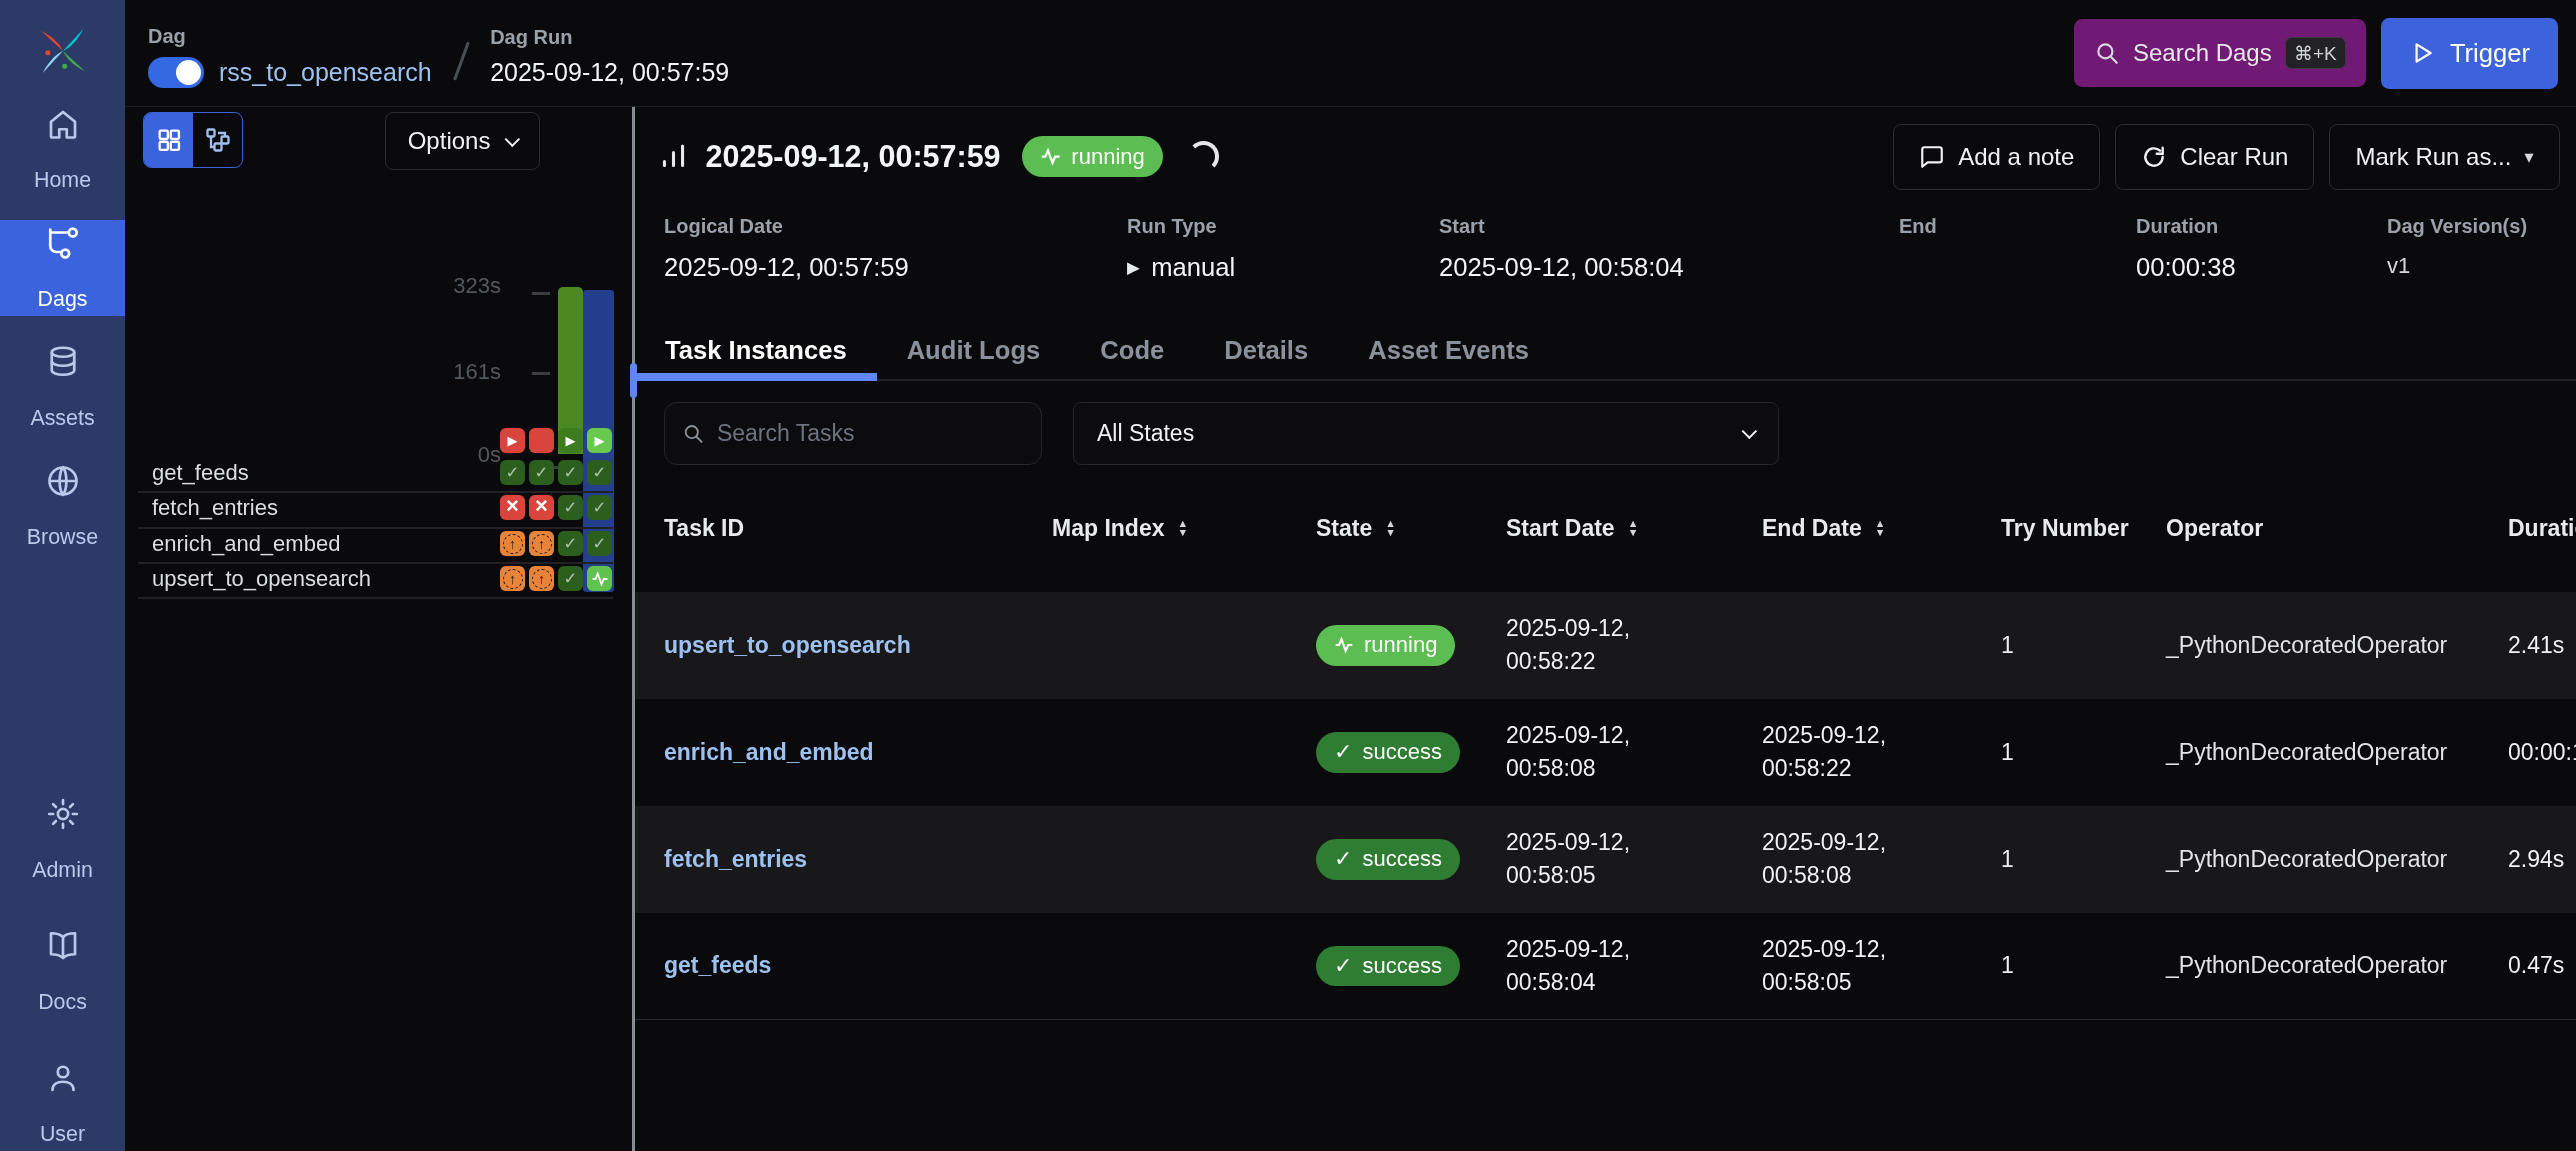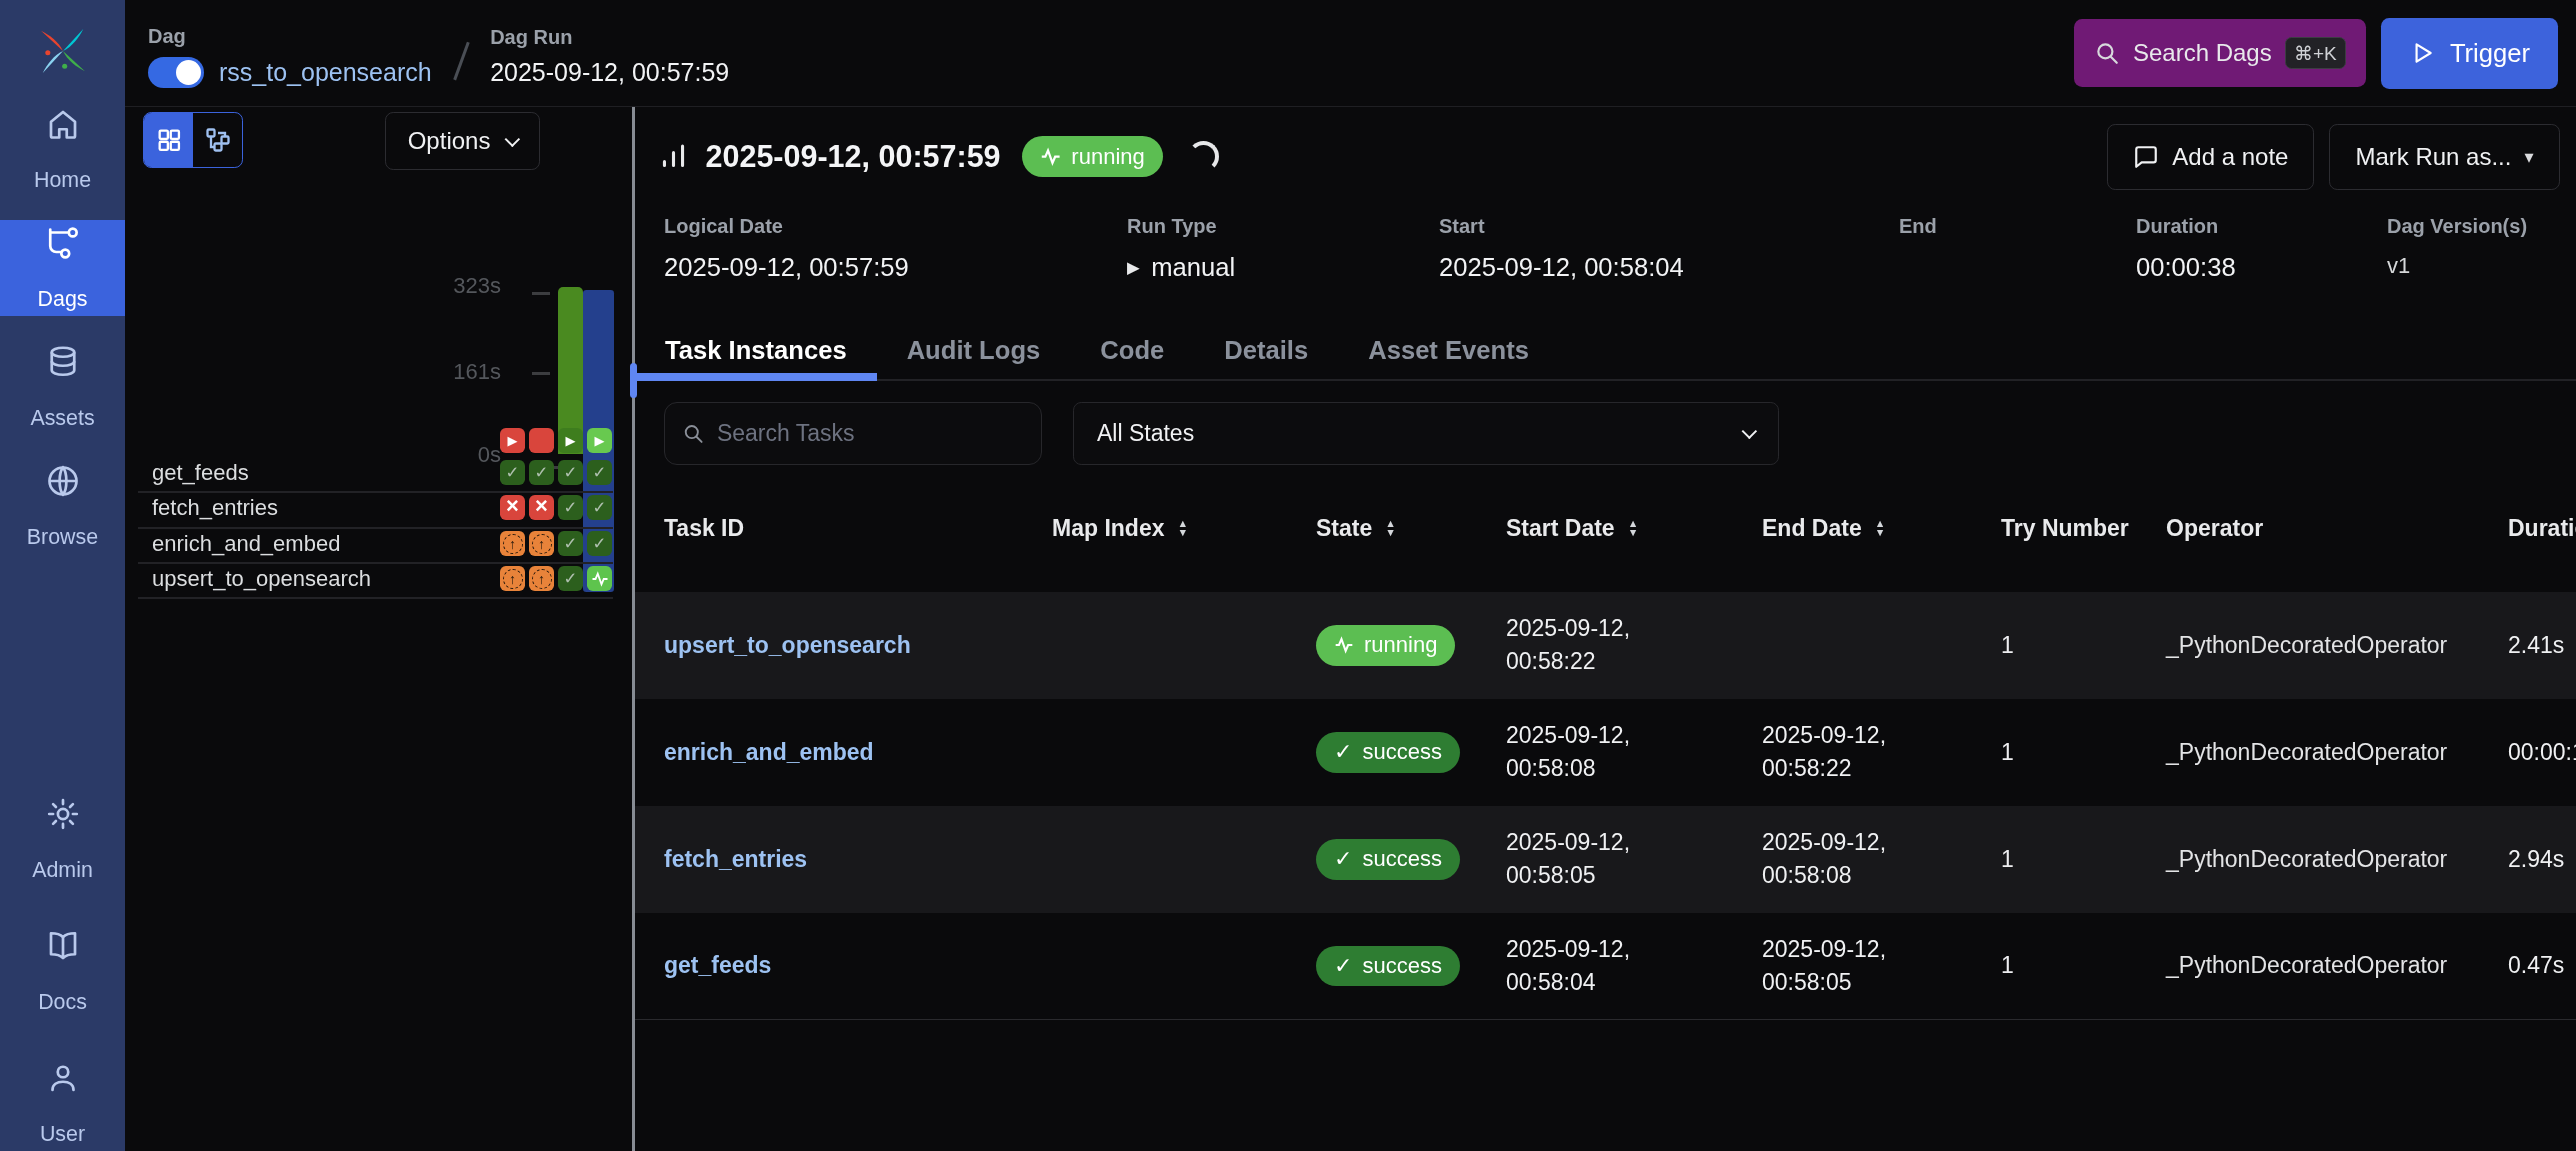--- a/index.html
+++ b/index.html
@@ -349,20 +349,27 @@
       <span class="spinner"></span>
 
       <div class="rh-actions">
         <button class="action-btn">
           <svg width="26" height="26" viewBox="0 0 24 24" fill="none" stroke="currentColor" stroke-width="2" stroke-linejoin="round">
               <path d="M21 15a2 2 0 0 1-2 2H8l-5 4V5a2 2 0 0 1 2-2h14a2 2 0 0 1 2 2z"></path>
             </svg>
           <span>Add a note</span>
         </button>
         <button class="action-btn">
+          <svg width="26" height="26" viewBox="0 0 24 24" fill="none" stroke="currentColor" stroke-width="2.2" stroke-linecap="round">
+              <path d="M20 12a8 8 0 1 1-2.5-5.8"></path>
+              <path d="M20 3.5V9h-5.5"></path>
+            </svg>
+          <span>Clear Run</span>
+        </button>
+        <button class="action-btn">
           <span>Mark Run as...</span>
           <span class="caret-down">▾</span>
         </button>
       </div>
     </div>
 
     <div class="meta-row">
       <div class="meta-col w1">
         <div class="meta-label">Logical Date</div>
         <div class="meta-value">2025-09-12, 00:57:59</div>

